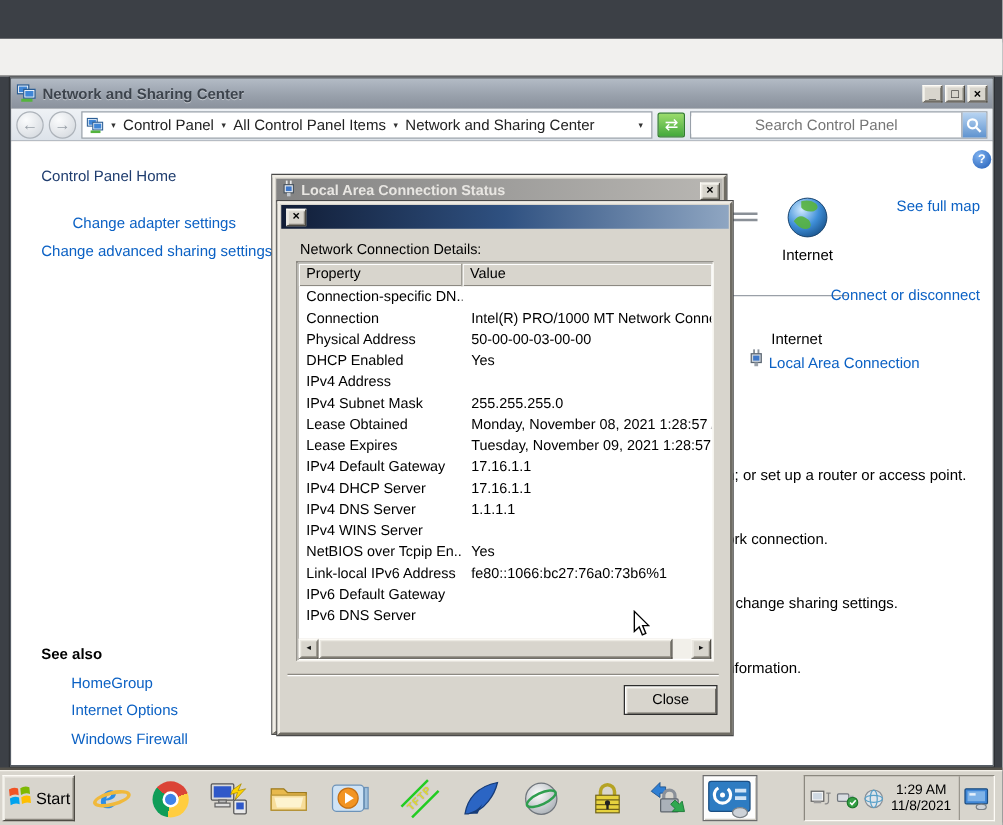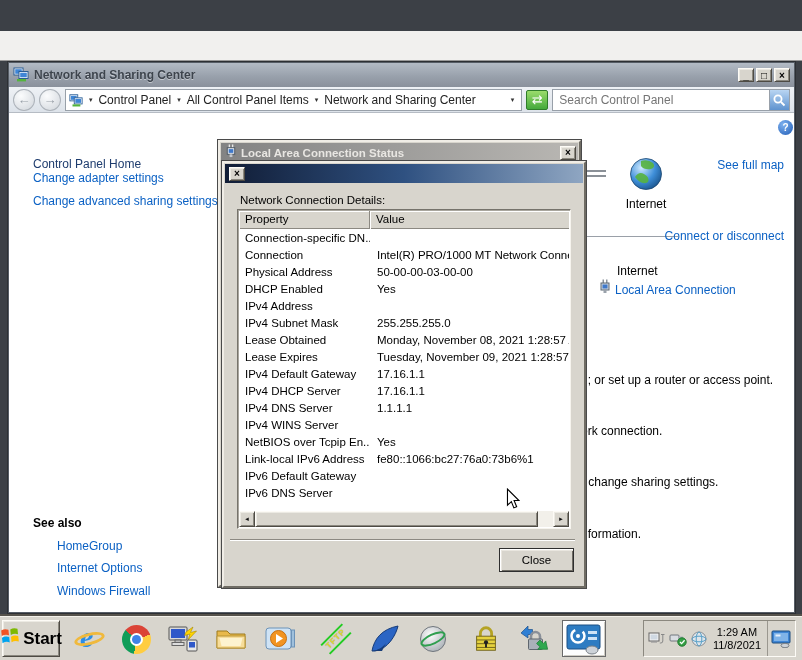--- a/index.html
+++ b/index.html
@@ -42,29 +42,29 @@
   .nsc-title-text { flex:1; font-size:12px; font-weight:bold; color:#3d444d; text-shadow:0 1px 0 rgba(255,255,255,.45); }
   .winctl { display:flex; gap:2px; }
   .nsc-addr { height:26px; background:linear-gradient(#eef1f5,#dde3ea); border-bottom:1px solid #b6bcc4; display:flex; align-items:center; padding:0 4px; gap:4px; }
   .nav-circle { width:22px; height:22px; border-radius:50%; background:radial-gradient(circle at 35% 30%, #fbfcfd, #d0d5db); border:1px solid #adb3ba; color:#9aa1a9; font-size:13px; display:flex; align-items:center; justify-content:center; }
   .crumbbar { width:458px; height:22px; background:#fff; border:1px solid #98a0a9; display:flex; align-items:center; padding:0 3px; font-size:12px; color:#222; overflow:hidden;justify-content:flex-end; }
   .crumb { display:flex; align-items:center; white-space:nowrap; }
   .crumb .sep { font-size:7px; color:#333; padding:0 6px; }
   .crumb-end { margin-left:auto; font-size:7px; color:#333; padding:0 4px; }
   .refresh-btn { width:22px; height:20px; border-radius:2px; background:linear-gradient(#9bdc6c,#44a93c); border:1px solid #2f7d2a; color:#fff; font-size:13px; display:flex; align-items:center; justify-content:center; }
   .searchbox { width:238px; height:22px; background:#fff; border:1px solid #98a0a9; display:flex; align-items:center; }
-  .searchbox input { flex:1; min-width:0; border:0; outline:0; font-family:"Liberation Sans",sans-serif; font-size:12px; padding:0 6px; color:#1d4ed8; }
+  .searchbox input { flex:1; min-width:0; border:0; outline:0; font-family:"Liberation Sans",sans-serif; font-size:12px; padding:0 6px; color:#1d4ed8;text-align:center; }
   .search-btn { width:20px; height:20px; background:linear-gradient(#b9d5f2,#5f93cf); border-left:1px solid #98a0a9; display:flex; align-items:center; justify-content:center; }
   .nsc-content { position:absolute; left:0; top:50px; width:785px; height:499px; background:#fff; }
   .help-circle { position:absolute; left:769px; top:7px; width:15px; height:15px; border-radius:50%; background:radial-gradient(circle at 35% 30%, #7fb2f0, #1f5bb5); color:#fff; font-size:10px; font-weight:bold; display:flex; align-items:center; justify-content:center; }
   .link { color:#0b61c4; text-decoration:none; font-size:12px; cursor:pointer; }
   .side-links { position:absolute; left:24px; top:21px; }
   .side-links .slink { position:absolute; white-space:nowrap; }
-  .side-links .slink:nth-of-type(1) { top:0; color:#1e3c6e;margin-top:23px; }
-  .side-links .slink:nth-of-type(2) { top:37px; }
+  .side-links .slink:nth-of-type(1) { top:0; color:#1e3c6e; }
+  .side-links .slink:nth-of-type(2) { top:37px;margin-left:25px; }
   .side-links .slink:nth-of-type(3) { top:60px; }
   .see-also-h { position:absolute; left:24px; top:403px; font-weight:bold; font-size:12px; color:#000; }
   .see-also { position:absolute; left:24px; top:426px; }
   .see-also .slink { position:absolute; white-space:nowrap;margin-left:24px; }
   .see-also .slink:nth-of-type(1) { top:0; }
   .see-also .slink:nth-of-type(2) { top:22px; }
   .see-also .slink:nth-of-type(3) { top:45px; }
   .map-stub1 { position:absolute; left:577px; top:57px; width:20px; height:2px; background:#8a9097; }
   .map-stub2 { position:absolute; left:577px; top:62px; width:20px; height:2px; background:#8a9097; }
   .see-full-map { position:absolute; right:10px; top:45px; }
@@ -100,21 +100,21 @@
   .trow .p { width:131px; padding-left:6px; overflow:hidden; flex-shrink:0; }
   .trow .v { flex:1; padding-left:7px; overflow:hidden; }
   .hscroll { position:absolute; left:1px; right:1px; bottom:1px; height:16px; background:#f2f0ea; }
   .sarrow { position:absolute; top:0; width:16px; height:16px; font-size:6px; display:flex; align-items:center; justify-content:center; color:#111; }
   .sarrow.left { left:0; } .sarrow.right { right:0; }
   .sthumb { position:absolute; left:16px; top:0; width:283px; height:16px; }
   .etch { position:absolute; left:6px; top:376px; width:345px; height:2px; border-top:1px solid #8c8982; border-bottom:1px solid #fff; }
   .close-btn { position:absolute; left:275px; top:385px; width:75px; height:24px; background:#d8d5cd; border:1px solid #2e2e2e; box-shadow:inset 1px 1px 0 #fff, inset 2px 2px 0 #e9e6df, inset -1px -1px 0 #6f6c64; font-size:11.5px; text-align:center; line-height:22px; }
   
   .taskbar { position:absolute; left:0; top:616px; width:802px; height:44px; background:#d8d5cd; border-top:1px solid #f4f1ea; box-shadow:0 -2px 0 #55524b; }
-  .start-btn { position:absolute; left:2px; top:3px; width:58px; height:37px; display:flex; align-items:center; justify-content:center; gap:3px; font-size:17px; font-weight:bold; }
+  .start-btn { position:absolute; left:2px; top:3px; width:58px; height:37px; display:flex; align-items:center; justify-content:center; gap:3px; font-size:13px; font-weight:normal; }
   .task-ico { position:absolute; top:6px; width:32px; height:32px; display:flex; align-items:center; justify-content:center; }
   .ie-wrap { position:relative; width:32px; height:32px; }
   .ie-e { position:absolute; left:6px; top:-3px; font-family:"Liberation Serif",serif; font-style:italic; font-weight:bold; font-size:30px; color:#2a8ee8; }
   .ie-ring { position:absolute; left:0; top:10px; width:31px; height:12px; border:3px solid #f0b93c; border-radius:50%; transform:rotate(-14deg); }
   .chrome { width:29px; height:29px; border-radius:50%; background:conic-gradient(from -50deg, #db4437 0 120deg, #ffcd40 120deg 240deg, #0f9d58 240deg 360deg); display:flex; align-items:center; justify-content:center; }
   .chrome .w { width:13px; height:13px; border-radius:50%; background:#fff; display:flex; align-items:center; justify-content:center; }
   .chrome .b { width:9px; height:9px; border-radius:50%; background:#3f83e8; }
   .tftp-inner { transform:rotate(-45deg); display:flex; flex-direction:column; align-items:center; line-height:1; }
   .tftp-line { width:30px; height:2px; background:#22cc22; margin:1px 0; }
   .tftp-text { color:#e0da30; font-size:8px; font-weight:bold; letter-spacing:1px; text-shadow:0 0 1px #888; }

